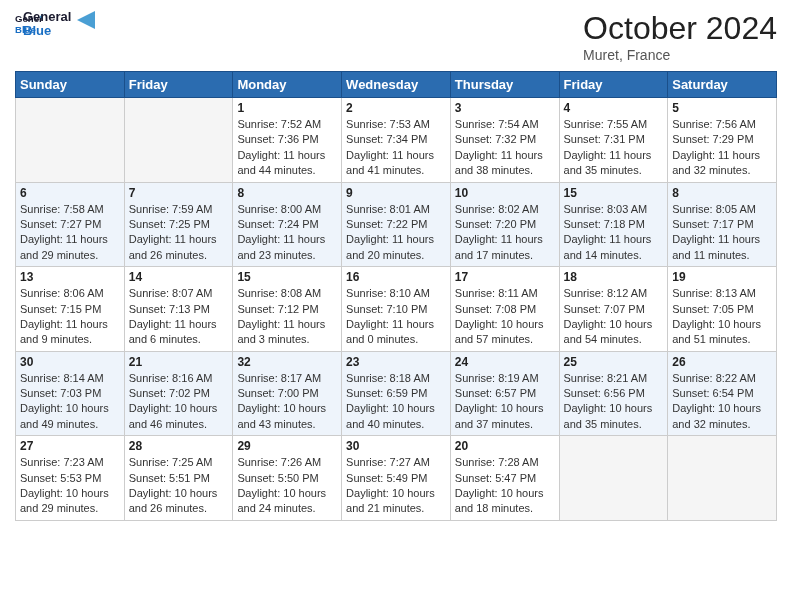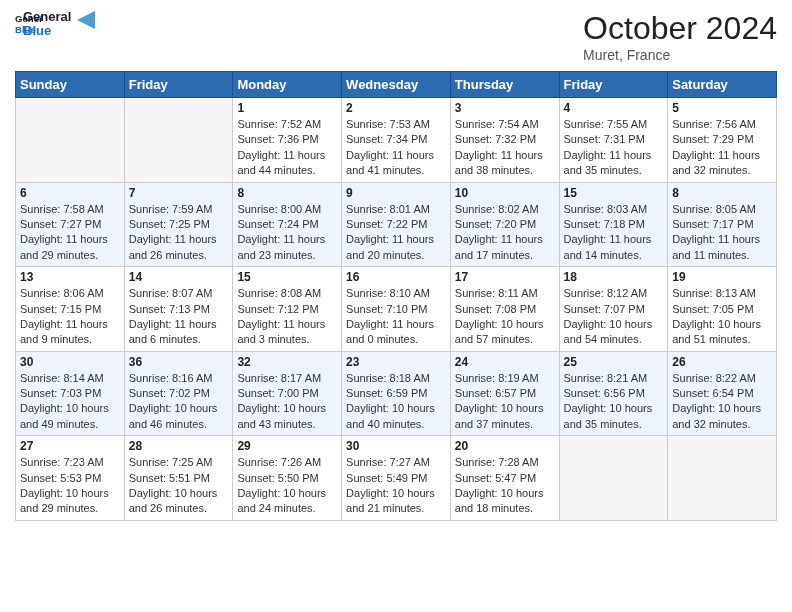--- a/index.html
+++ b/index.html
@@ -206,21 +206,21 @@
             <span class="day-number">19</span>
             <div class="day-info">Sunrise: 8:13 AM<br>Sunset: 7:05 PM<br>Daylight: 10 hours and 51 minutes.</div>
           </td>
         </tr>
         <tr class="row-alt">
           <td>
             <span class="day-number">30</span>
             <div class="day-info">Sunrise: 8:14 AM<br>Sunset: 7:03 PM<br>Daylight: 10 hours and 49 minutes.</div>
           </td>
           <td>
-            <span class="day-number">36</span>
+            <span class="day-number">21</span>
             <div class="day-info">Sunrise: 8:16 AM<br>Sunset: 7:02 PM<br>Daylight: 10 hours and 46 minutes.</div>
           </td>
           <td>
             <span class="day-number">32</span>
             <div class="day-info">Sunrise: 8:17 AM<br>Sunset: 7:00 PM<br>Daylight: 10 hours and 43 minutes.</div>
           </td>
           <td>
             <span class="day-number">23</span>
             <div class="day-info">Sunrise: 8:18 AM<br>Sunset: 6:59 PM<br>Daylight: 10 hours and 40 minutes.</div>
           </td>

